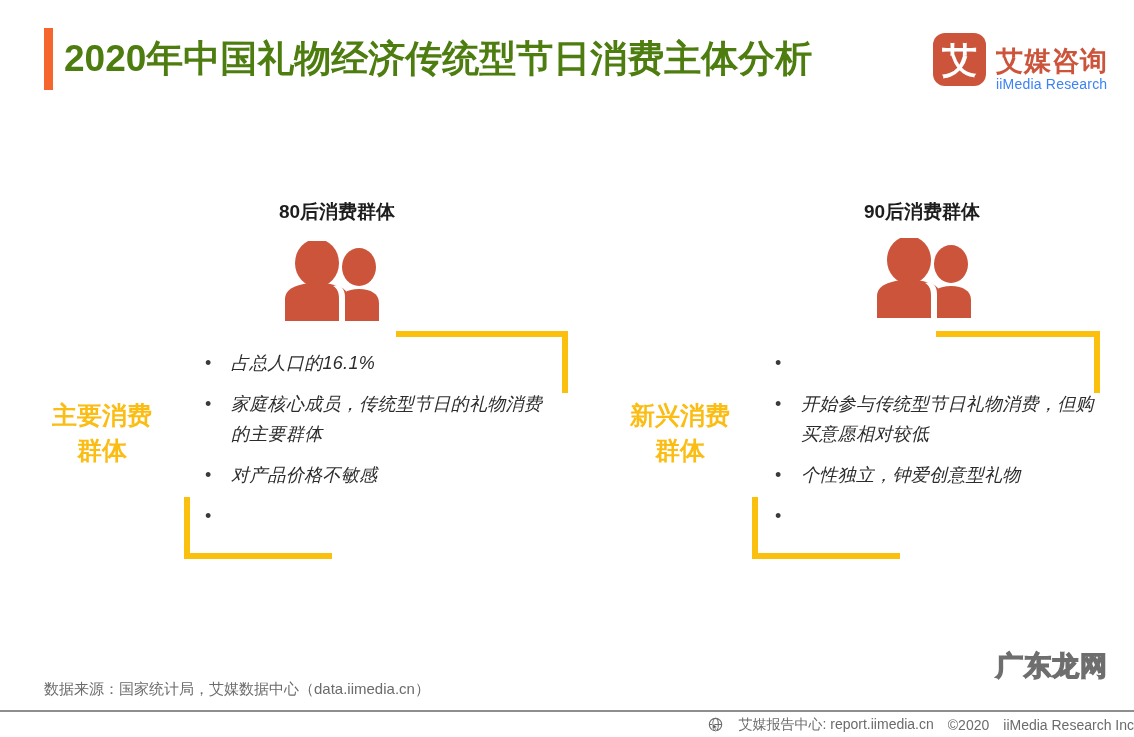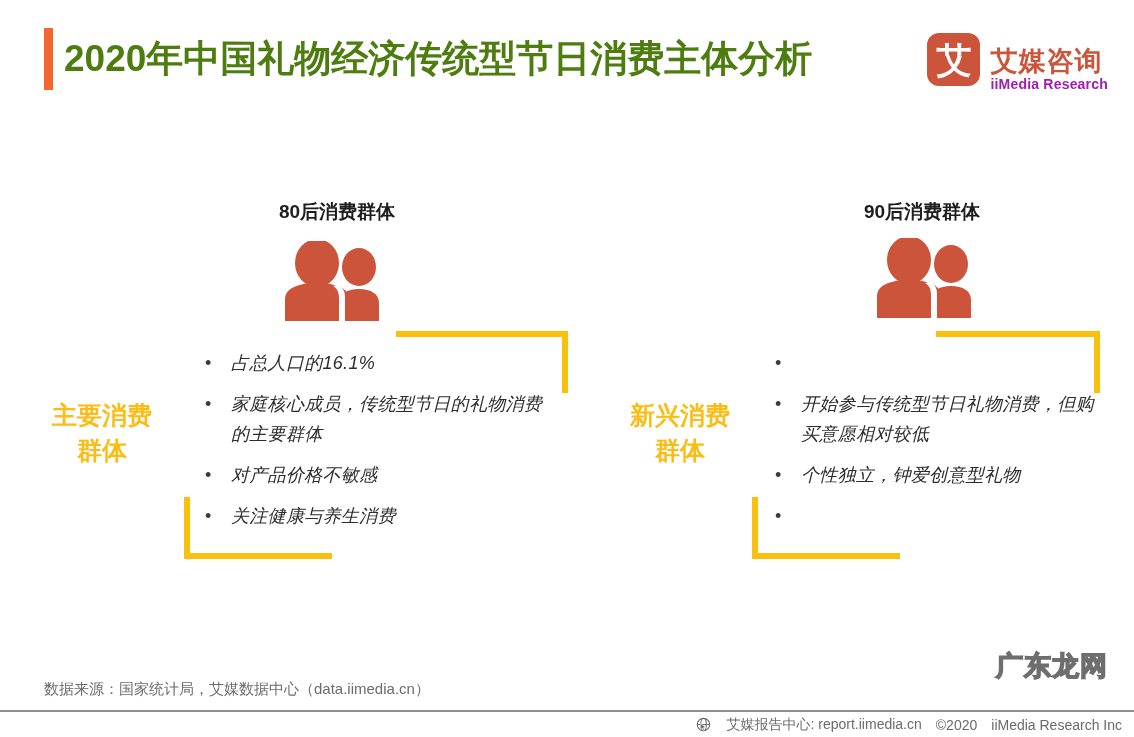--- a/index.html
+++ b/index.html
@@ -66,22 +66,22 @@
   .logo-cn {
     font-size: 27px;
     font-weight: bold;
     color: #CB543B;
     letter-spacing: 1px;
     line-height: 1.12;
     margin-top: 20px;
   }
   .logo-en {
     font-size: 14px;
-    font-weight: bold;
-    color: #a21caf;
+    font-weight: normal;
+    color: #3b82f6;
     letter-spacing: 0.2px;
     line-height: 1.2;
   }
 
   
   .group-title {
     position: absolute;
     font-size: 19px;
     font-weight: bold;
     color: #1d1d1d;
@@ -156,21 +156,21 @@
   .footer-bar {
     position: absolute;
     left: 0;
     top: 712px;
     width: 1134px;
     height: 25px;
     display: flex;
     align-items: center;
     justify-content: flex-end;
     gap: 14px;
-    padding-right: 12px;
+    padding-right: 0;
     box-sizing: border-box;
     font-size: 14px;
     color: #6b6b6b;
     white-space: nowrap;
   }
   .globe-icon { display: inline-flex; align-items: center; margin-right: 2px; }
 
   .watermark {
     position: absolute;
     left: 996px;
@@ -233,21 +233,20 @@
     <div class="bullet-row">
       <span class="bullet-dot">•</span>
       <span class="bullet-text">家庭核心成员，传统型节日的礼物消费的主要群体</span>
     </div>
     <div class="bullet-row">
       <span class="bullet-dot">•</span>
       <span class="bullet-text">对产品价格不敏感</span>
     </div>
     <div class="bullet-row">
       <span class="bullet-dot">•</span>
-      <span class="bullet-text">关注健康与养生消费</span>
     </div>
   </div>
 
   <div class="group-title right">90后消费群体</div>
 
   <div class="people-icon right">
     <svg width="118" height="80" viewBox="0 0 118 80" xmlns="http://www.w3.org/2000/svg">
       <ellipse cx="82" cy="26" rx="17" ry="19" fill="#CB543B"></ellipse>
       <path d="M62 80 L62 62 C62 53 70 48 82 48 C94 48 102 53 102 62 L102 80 Z" fill="#CB543B"></path>
       <ellipse cx="40" cy="22" rx="22" ry="24" fill="#CB543B"></ellipse>

